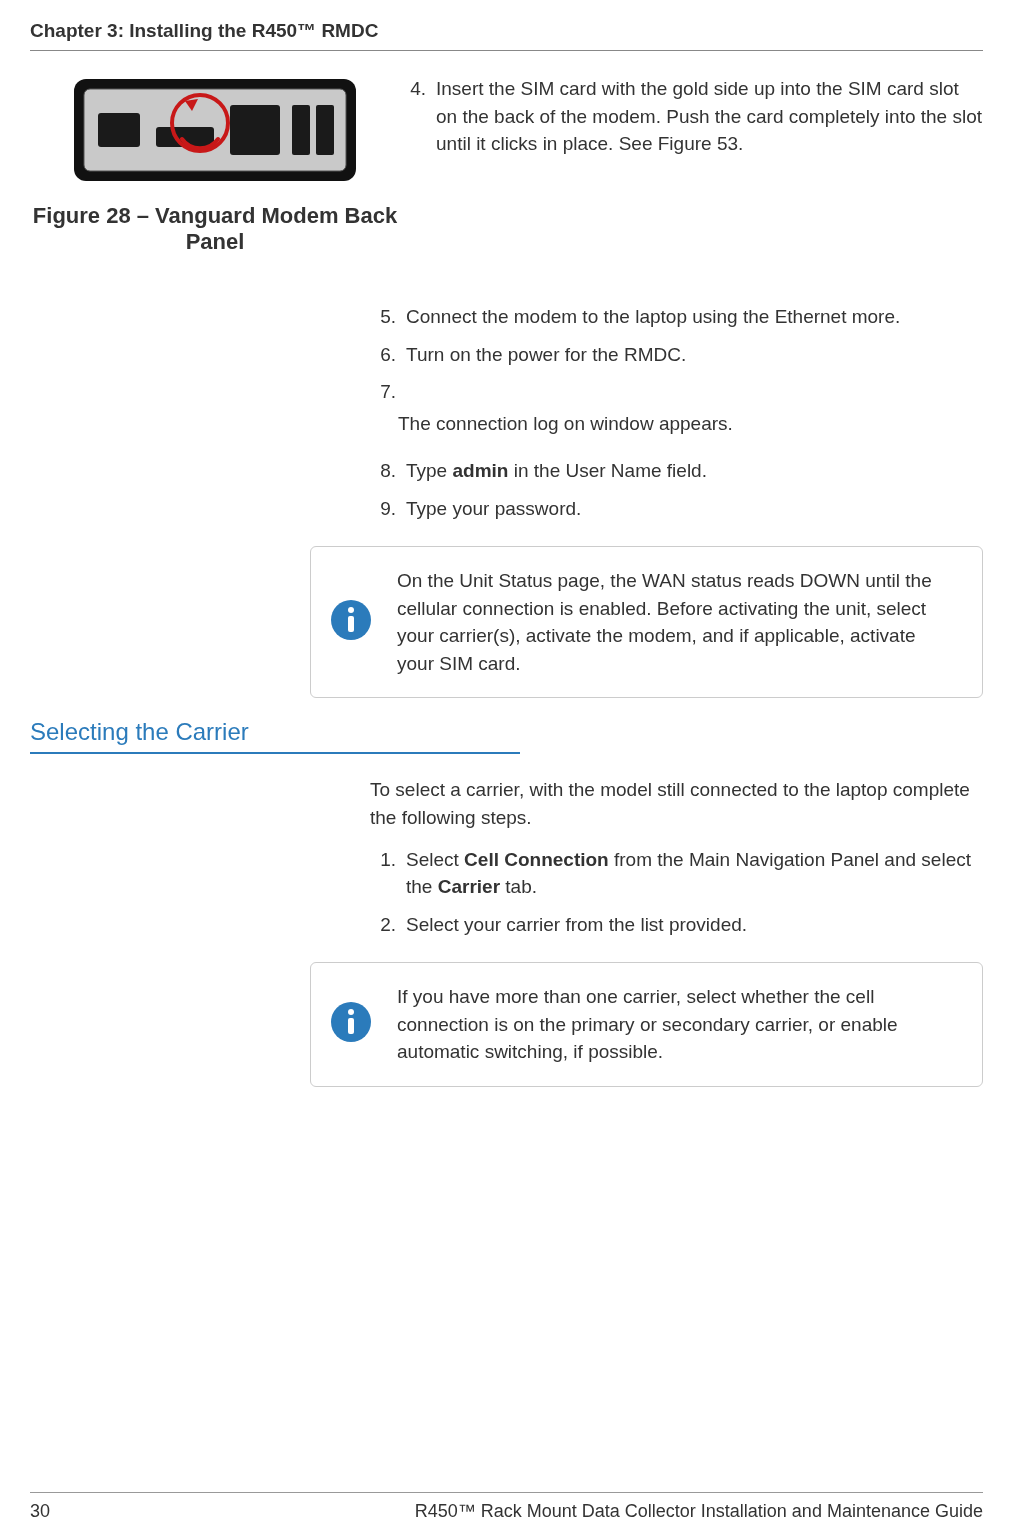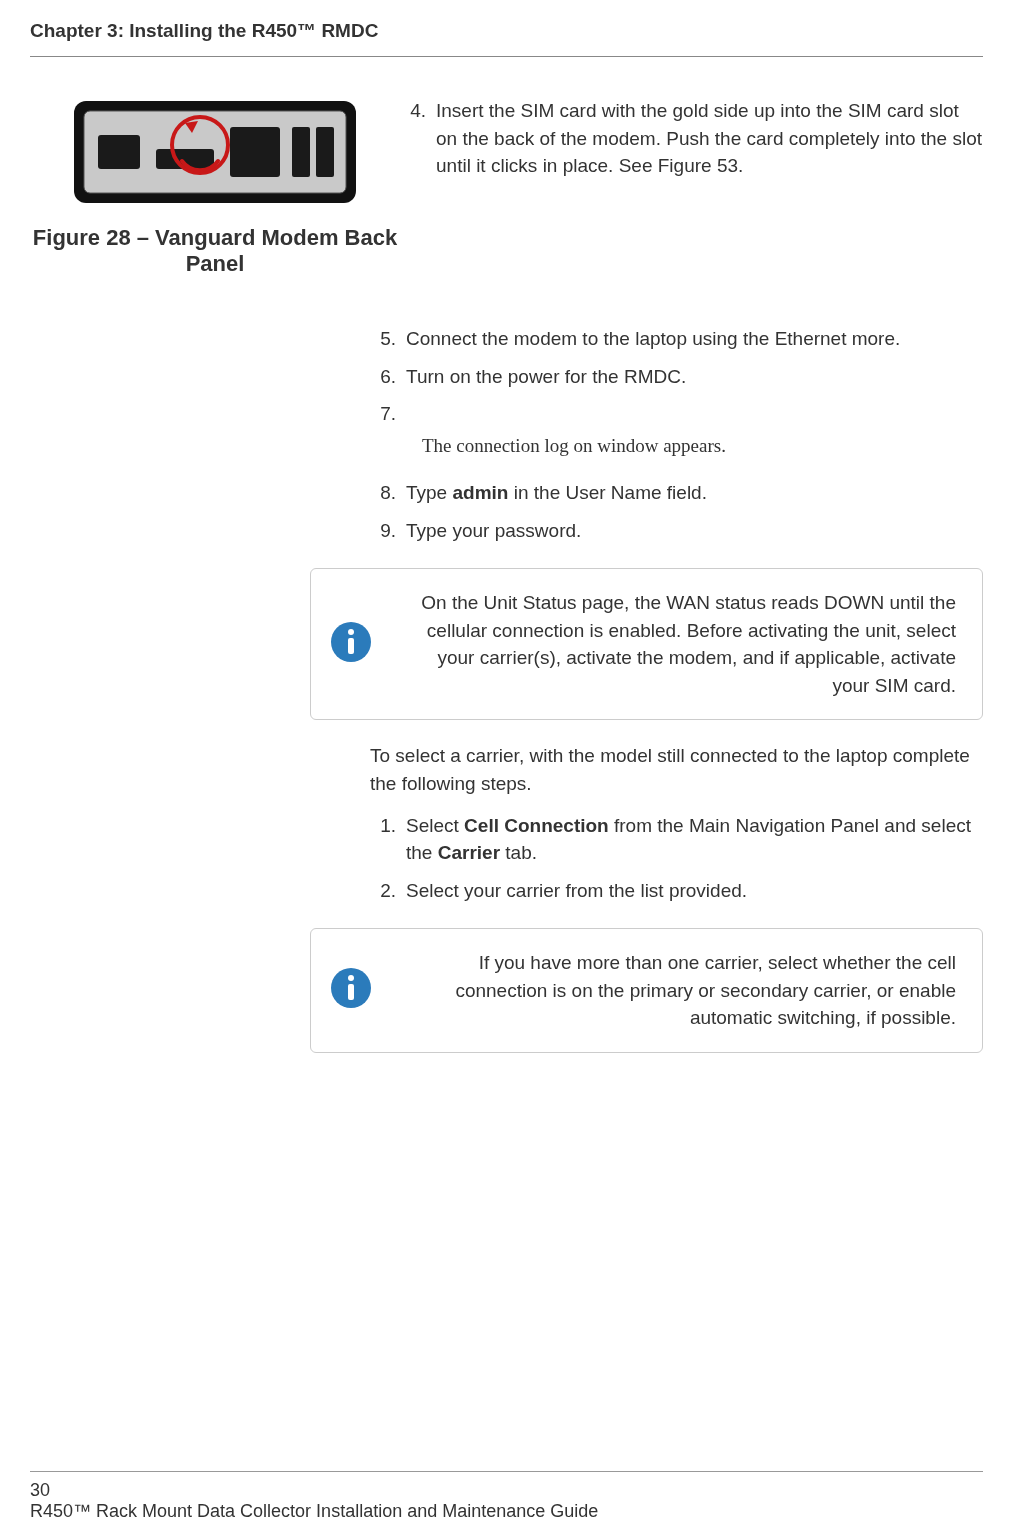--- a/index.html
+++ b/index.html
@@ -9,23 +9,23 @@
       color: #333;
       width: 1013px;
       height: 1536px;
       background: #fff;
       position: relative;
       padding: 20px 30px 0 30px;
     }
     .page-header {
       font-weight: 600;
       font-size: 19px;
-      padding-bottom: 14px;
+      padding-bottom: 8px;
       border-bottom: 1px solid #888;
-      margin-bottom: 40px;
+      margin-bottom: 24px;
     }
     .content-wrap {
       position: relative;
     }
     .figure-block {
       width: 370px;
       float: left;
     }
     .modem-svg {
       display: block;
@@ -53,45 +53,43 @@
     ol li .num {
       width: 36px;
       flex-shrink: 0;
       text-align: right;
       padding-right: 10px;
     }
     ol li .txt {
       flex: 1;
     }
     .sub-text {
-      margin-left: 52px;
+      margin-left: 28px;
       margin-top: 4px;
       margin-bottom: 10px;
       line-height: 1.45;
-      font-family: Liberation Serif, serif;
     }
     .bold { font-weight: 700; }
     .note-box {
       border: 1px solid #ccc;
       border-radius: 6px;
       margin-top: 24px;
       margin-bottom: 20px;
       padding: 20px 26px 20px 18px;
       display: flex;
       align-items: center;
       gap: 24px;
       margin-left: -60px;
     }
     .note-box .icon-col {
       flex-shrink: 0;
     }
     .note-box .note-text {
       flex: 1;
       line-height: 1.45;
-      text-align: right;
     }
     .note-box .note-text p + p {
       margin-top: 4px;
     }
     .section-heading {
       clear: both;
       color: #2b7bbb;
       font-size: 24px;
       font-weight: 400;
       margin-top: 14px;
@@ -108,21 +106,20 @@
       position: absolute;
       bottom: 14px;
       left: 30px;
       right: 30px;
       border-top: 1px solid #999;
       padding-top: 8px;
       display: flex;
       justify-content: space-between;
       font-size: 18px;
       color: #333;
-      flex-direction: column;
     }
     .clear { clear: both; height: 0; }
   </style>
 </head>
 <body>
 
 <div class="page-header">Chapter 3: Installing the R450™ RMDC</div>
 
 <div class="content-wrap">
 
@@ -183,20 +180,21 @@
         <svg width="44" height="44" viewBox="0 0 44 44">
           <circle cx="22" cy="22" r="20" fill="#2b7bbb"></circle>
           <circle cx="22" cy="12" r="3" fill="#fff"></circle>
           <rect x="19" y="18" width="6" height="16" rx="2" fill="#fff"></rect>
         </svg>
       </div>
       <div class="note-text">On the Unit Status page, the WAN status reads DOWN until the cellular connection is enabled. Before activating the unit, select your carrier(s), activate the modem, and if applicable, activate your SIM card.</div>
     </div>
   </div>
 
+  <h2 class="section-heading">Selecting the Carrier</h2>
 
   <div class="main-col">
     <p class="section-intro">To select a carrier, with the model still connected to the laptop complete the following steps.</p>
 
     <ol>
       <li>
         <span class="num">1.</span>
         <span class="txt"><span>Select </span><span class="bold">Cell Connection</span><span> from the Main Navigation Panel and select the </span><span class="bold">Carrier</span><span> tab.</span></span>
       </li>
       <li>

